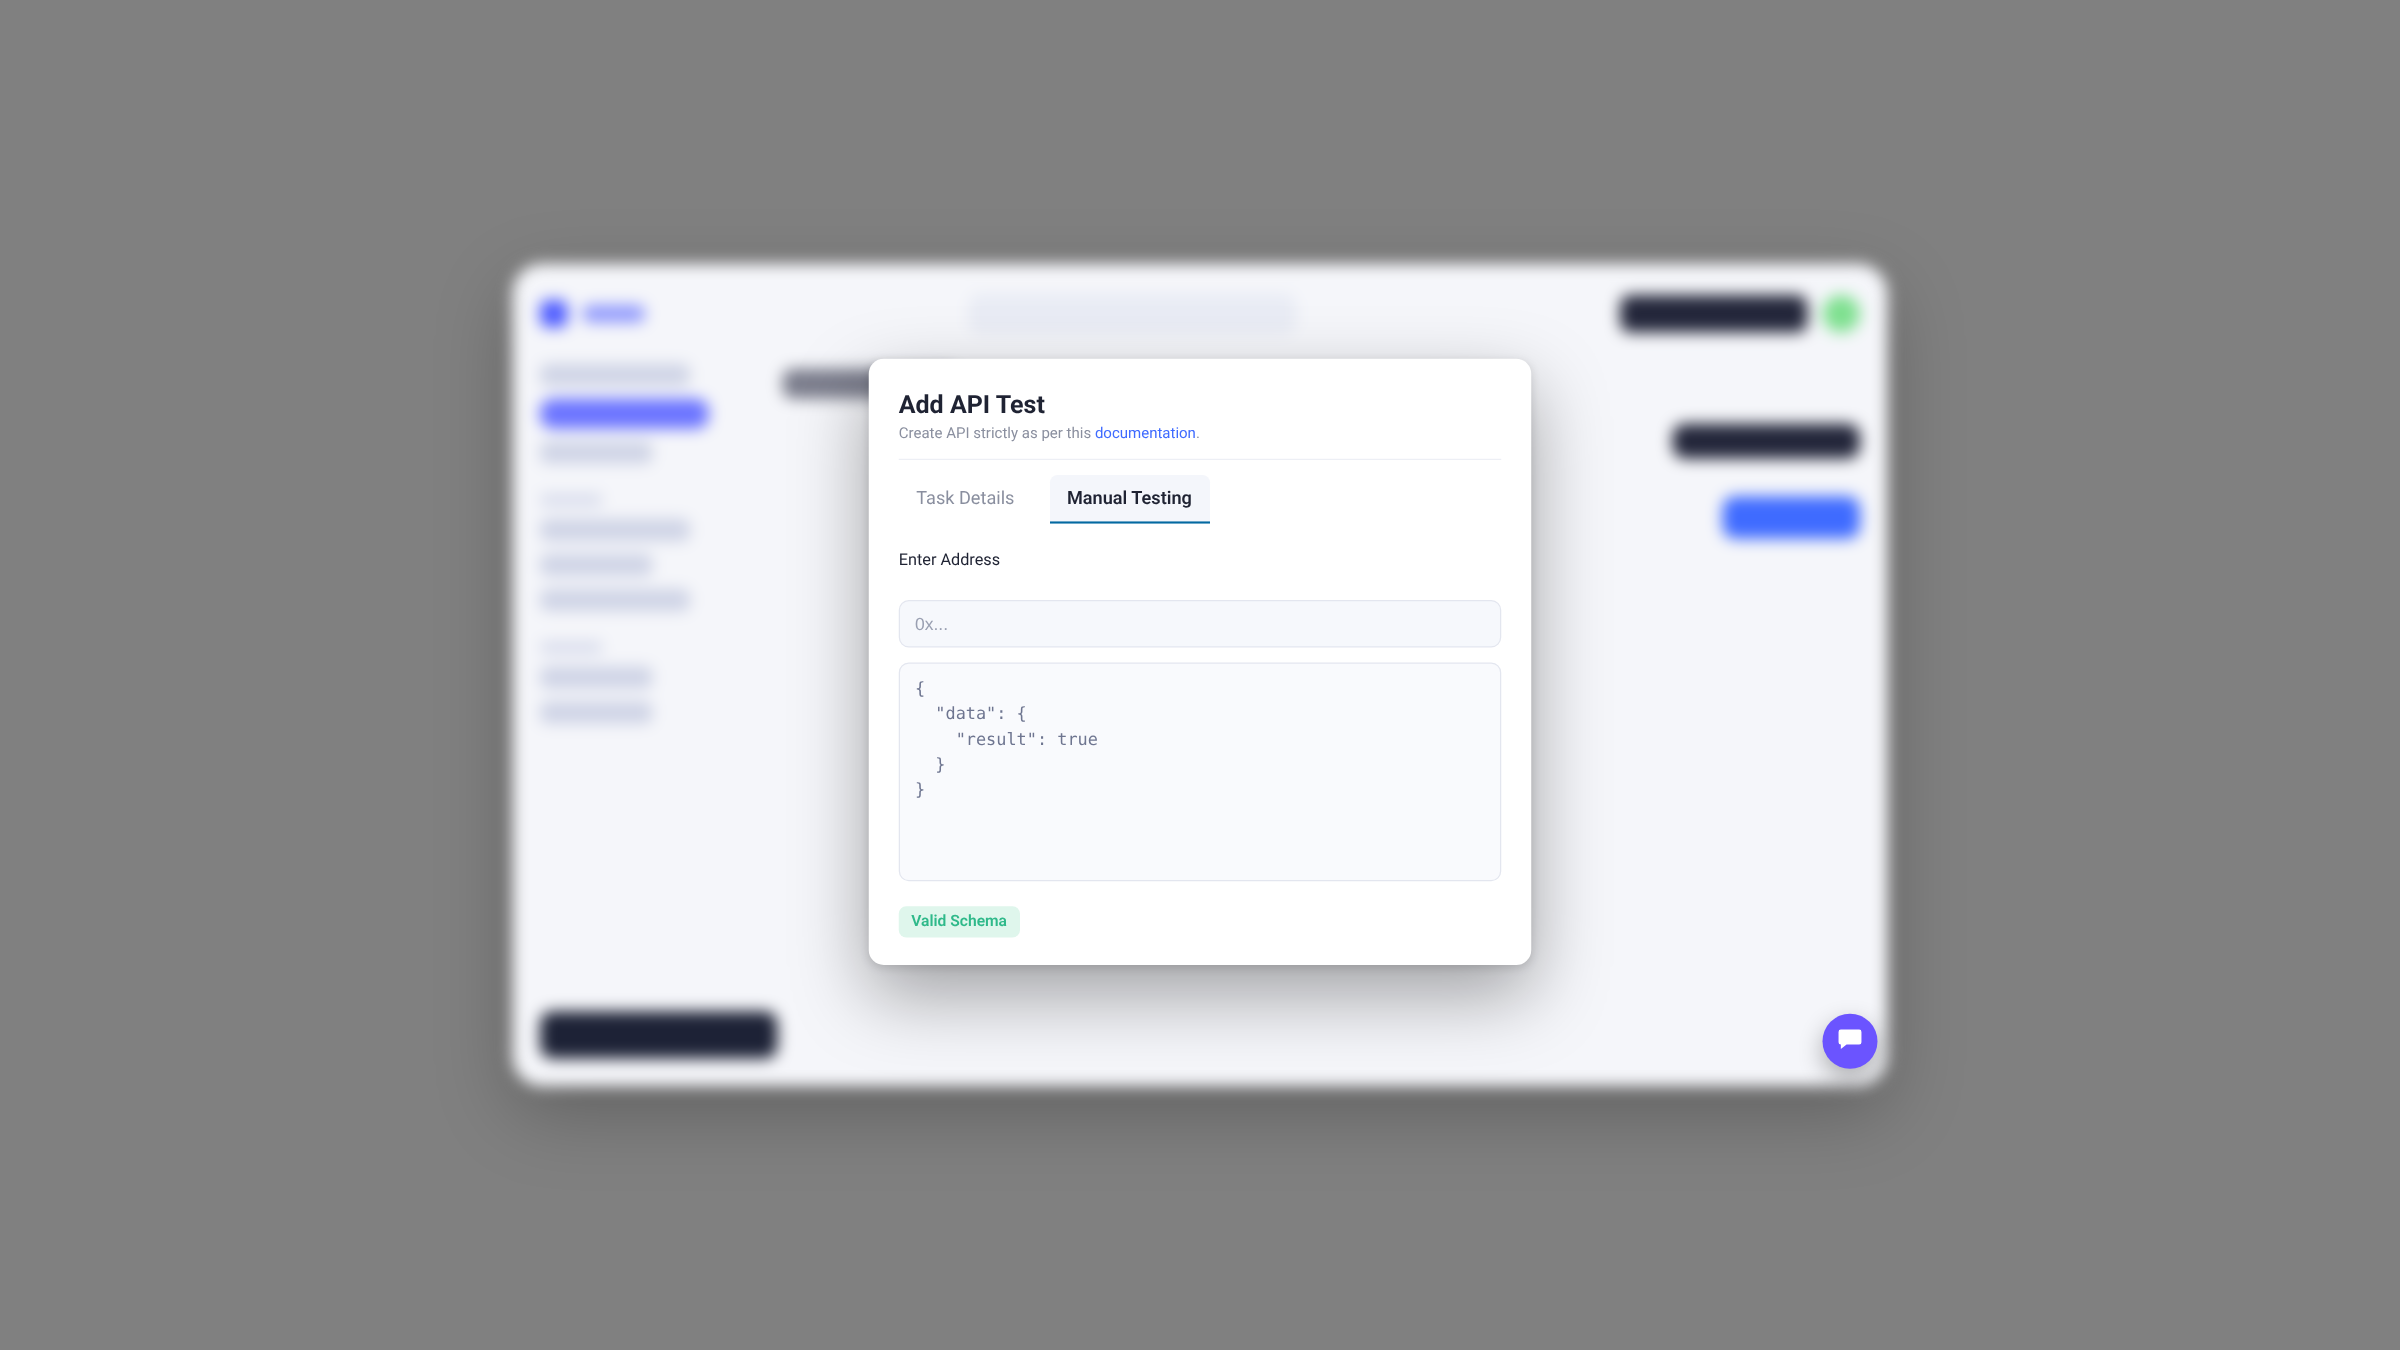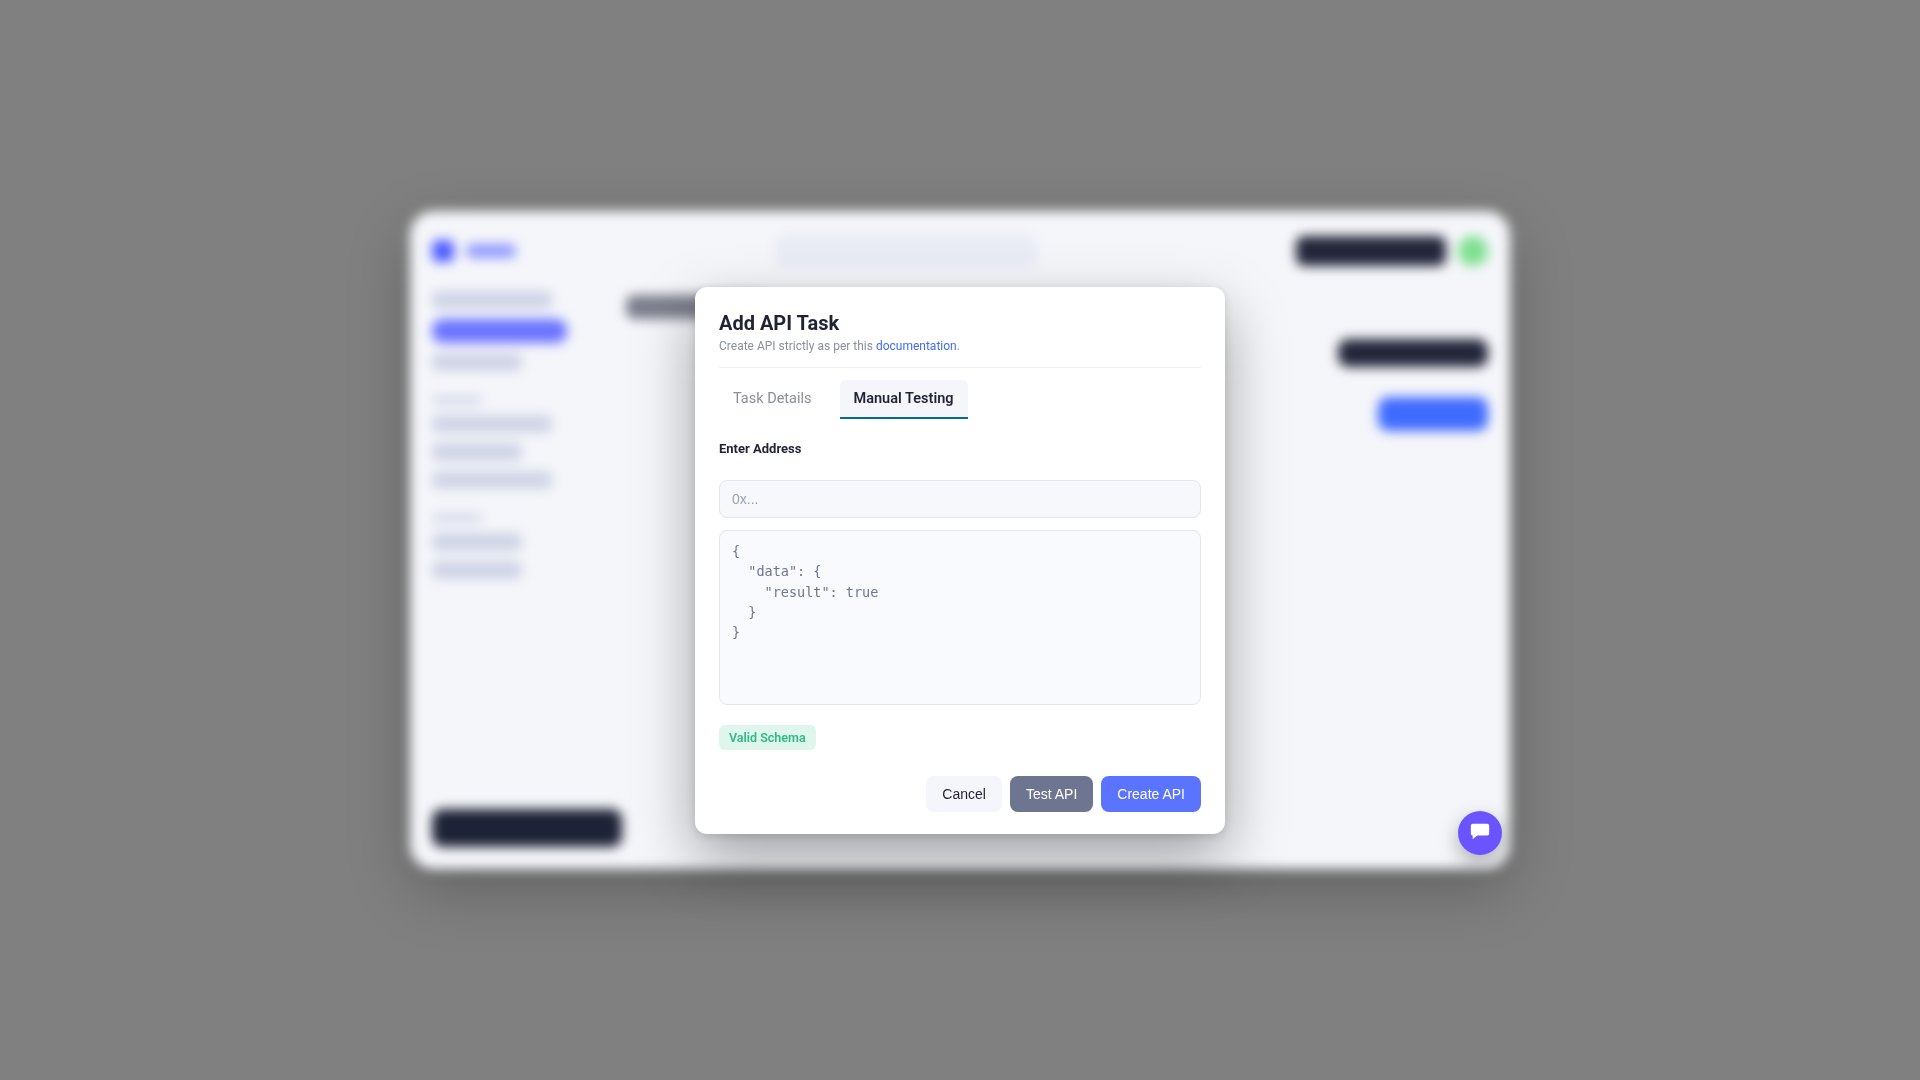--- a/index.html
+++ b/index.html
@@ -81,21 +81,21 @@
     cursor:pointer;
   }
   .tab.active {
     color:#1f2333;
     font-weight:600;
     background:#f4f6fb;
     border-bottom:2px solid #0369a1;
     border-radius:6px 6px 0 0;
   }
 
-  .field-label { font-size:13px; font-weight:700; color:#1f2333; margin-top:22px; }
+  .field-label { font-size:13px; font-weight:400; color:#1f2333; margin-top:22px; }
   .text-input {
     width:100%;
     margin-top:24px;
     padding:10px 12px;
     font-size:14px;
     border:1px solid #e3e6ef;
     background:#f6f8fc;
     border-radius:8px;
     color:#9aa0b2;
   }
@@ -194,21 +194,21 @@
             <div class="pill-blue"></div>
           </div>
         </div>
       </div>
     </div>
     <div class="sidebar-footer"></div>
   </div>
   <div class="scrim"></div>
 
   <div class="modal">
-    <div class="modal-title">Add API Task</div>
+    <div class="modal-title">Add API Test</div>
     <div class="modal-sub">
       <span>Create API strictly as per this </span><a href="#">documentation</a><span>.</span>
     </div>
     <hr class="modal-hr">
 
     <div class="tabs">
       <div class="tab">Task Details</div>
       <div class="tab active">Manual Testing</div>
     </div>
 
@@ -216,25 +216,20 @@
     <input class="text-input" type="text" placeholder="0x..." style="">
 
     <textarea class="code-area" style="">{
   "data": {
     "result": true
   }
 }</textarea>
 
     <span class="badge-valid">Valid Schema</span>
 
-    <div class="modal-actions">
-      <button class="btn btn-ghost">Cancel</button>
-      <button class="btn btn-gray">Test API</button>
-      <button class="btn btn-primary">Create API</button>
-    </div>
   </div>
 
   <div class="fab">
     <span>
       <svg viewBox="0 0 24 24">
           <path d="M4 4h16a2 2 0 0 1 2 2v9a2 2 0 0 1-2 2H9l-5 4v-4H4a2 2 0 0 1-2-2V6a2 2 0 0 1 2-2z"></path>
         </svg>
     </span>
   </div>
 

